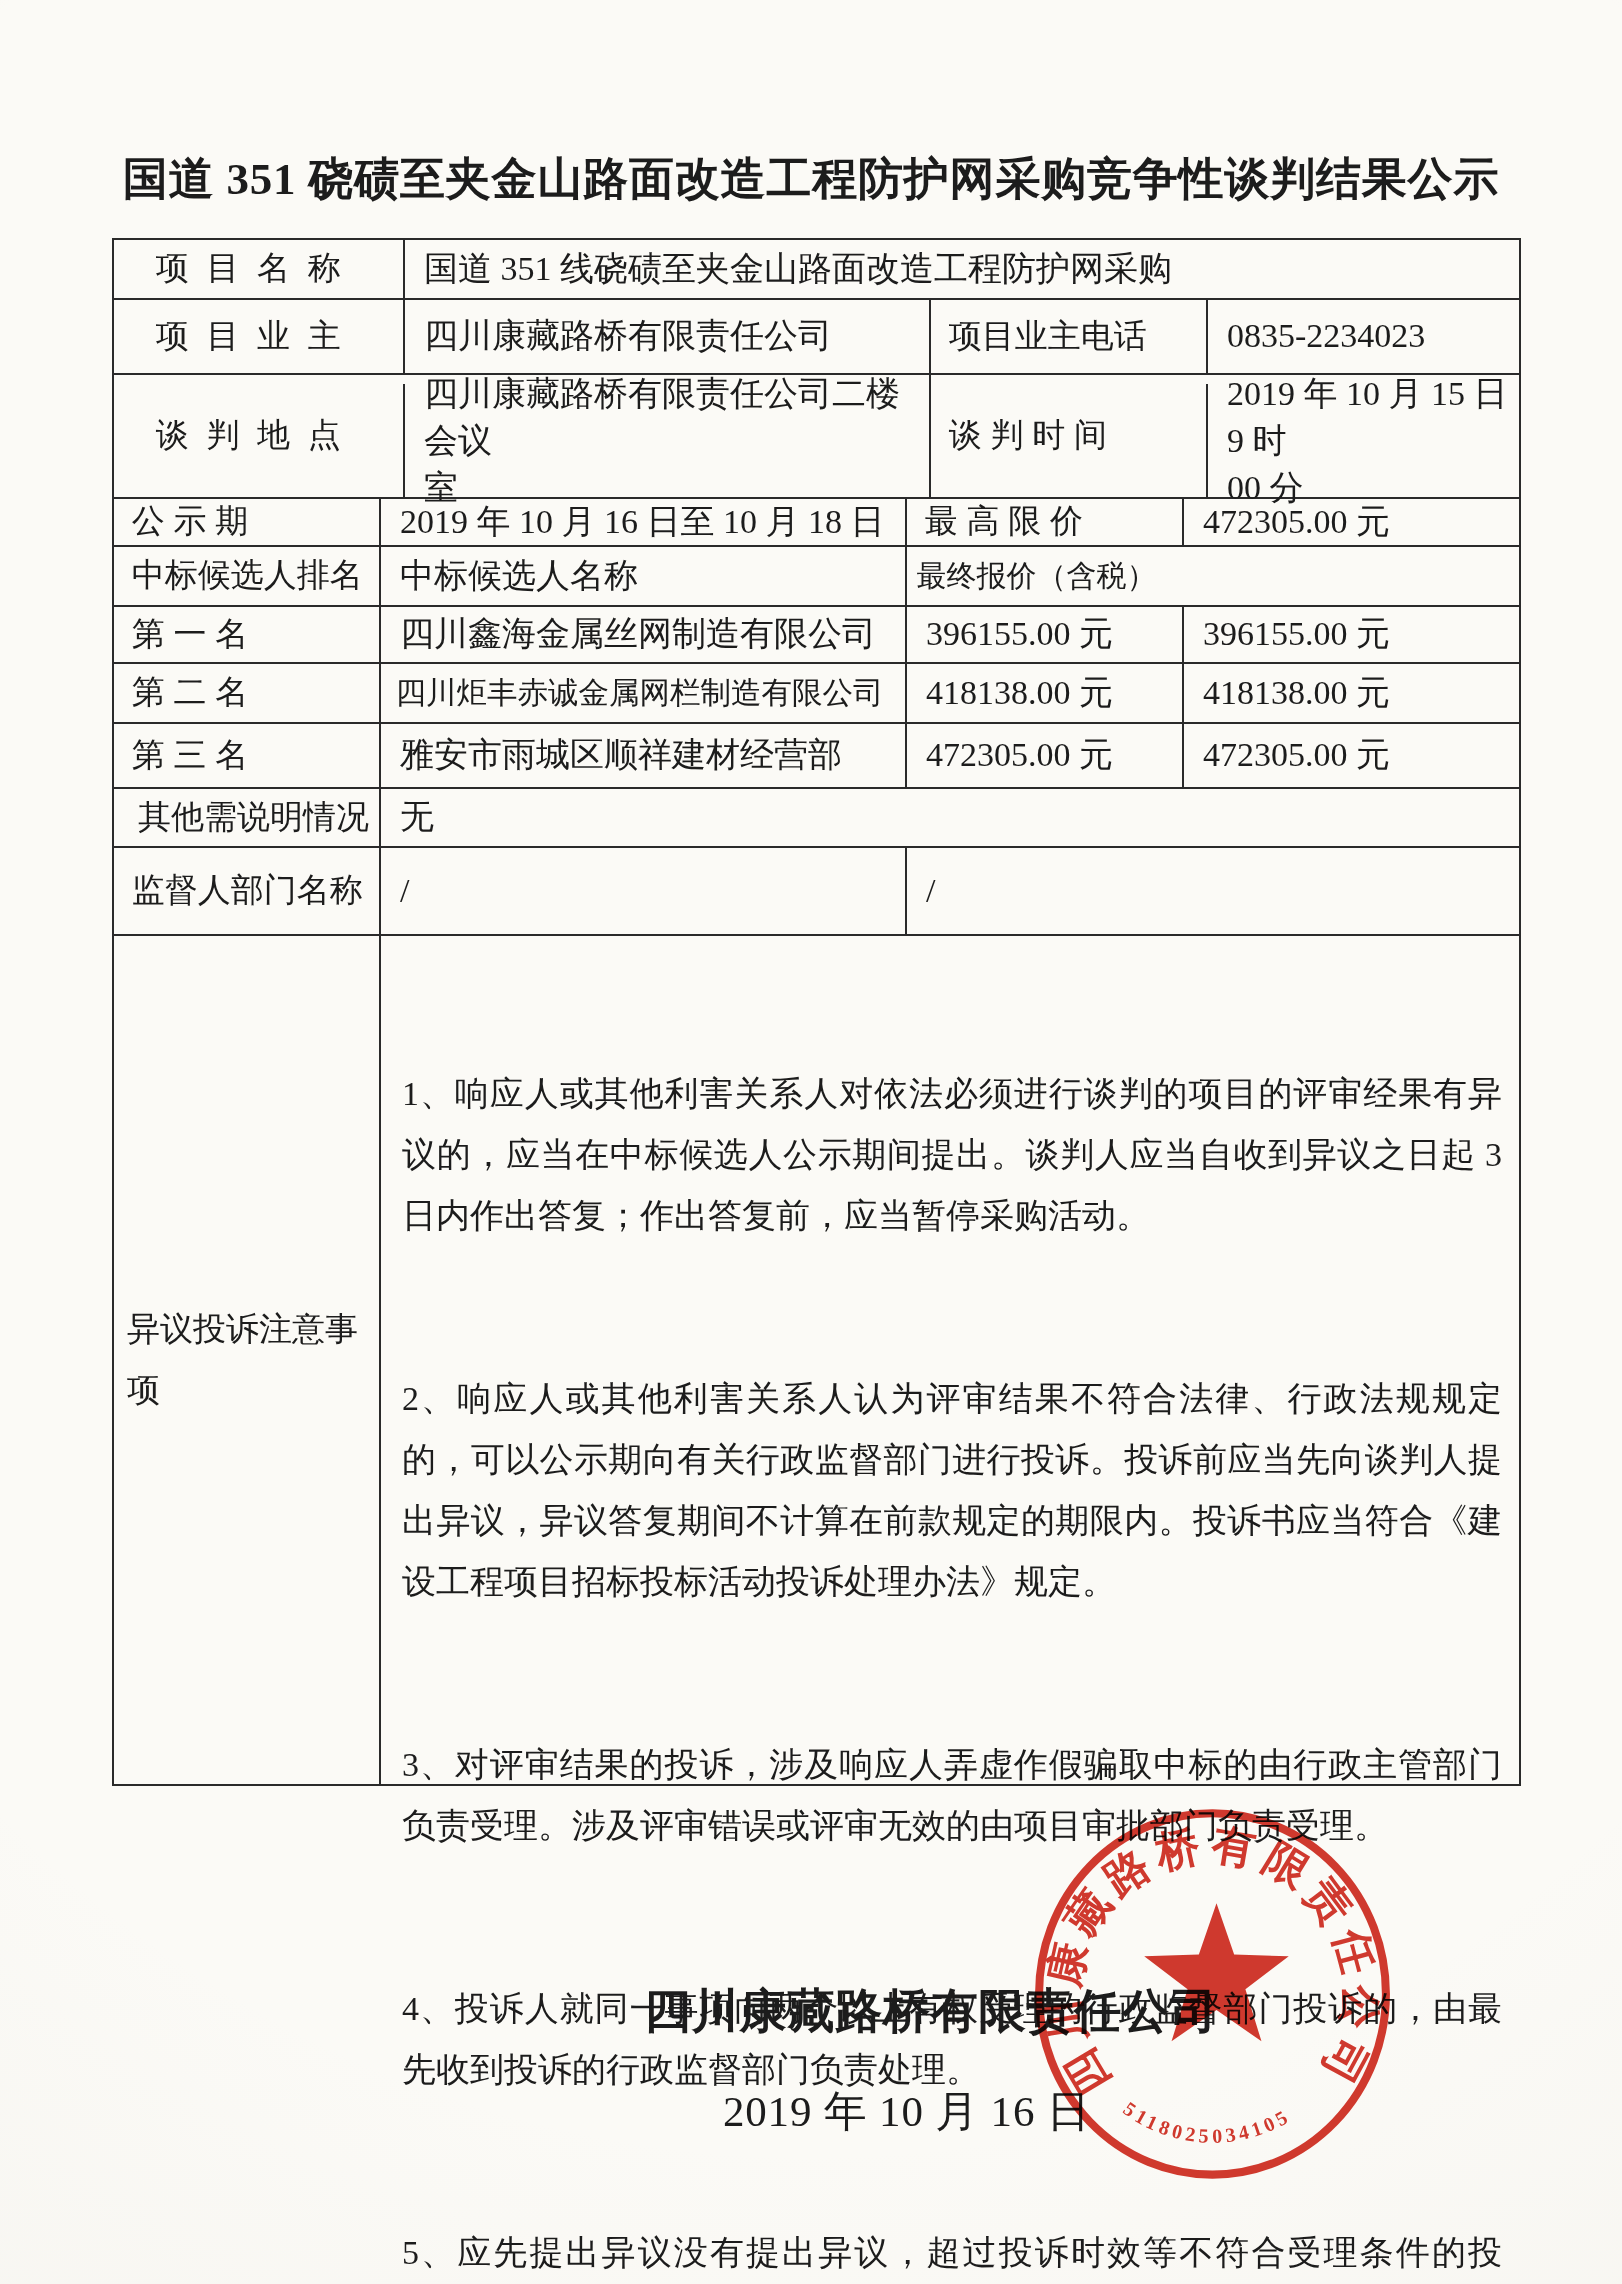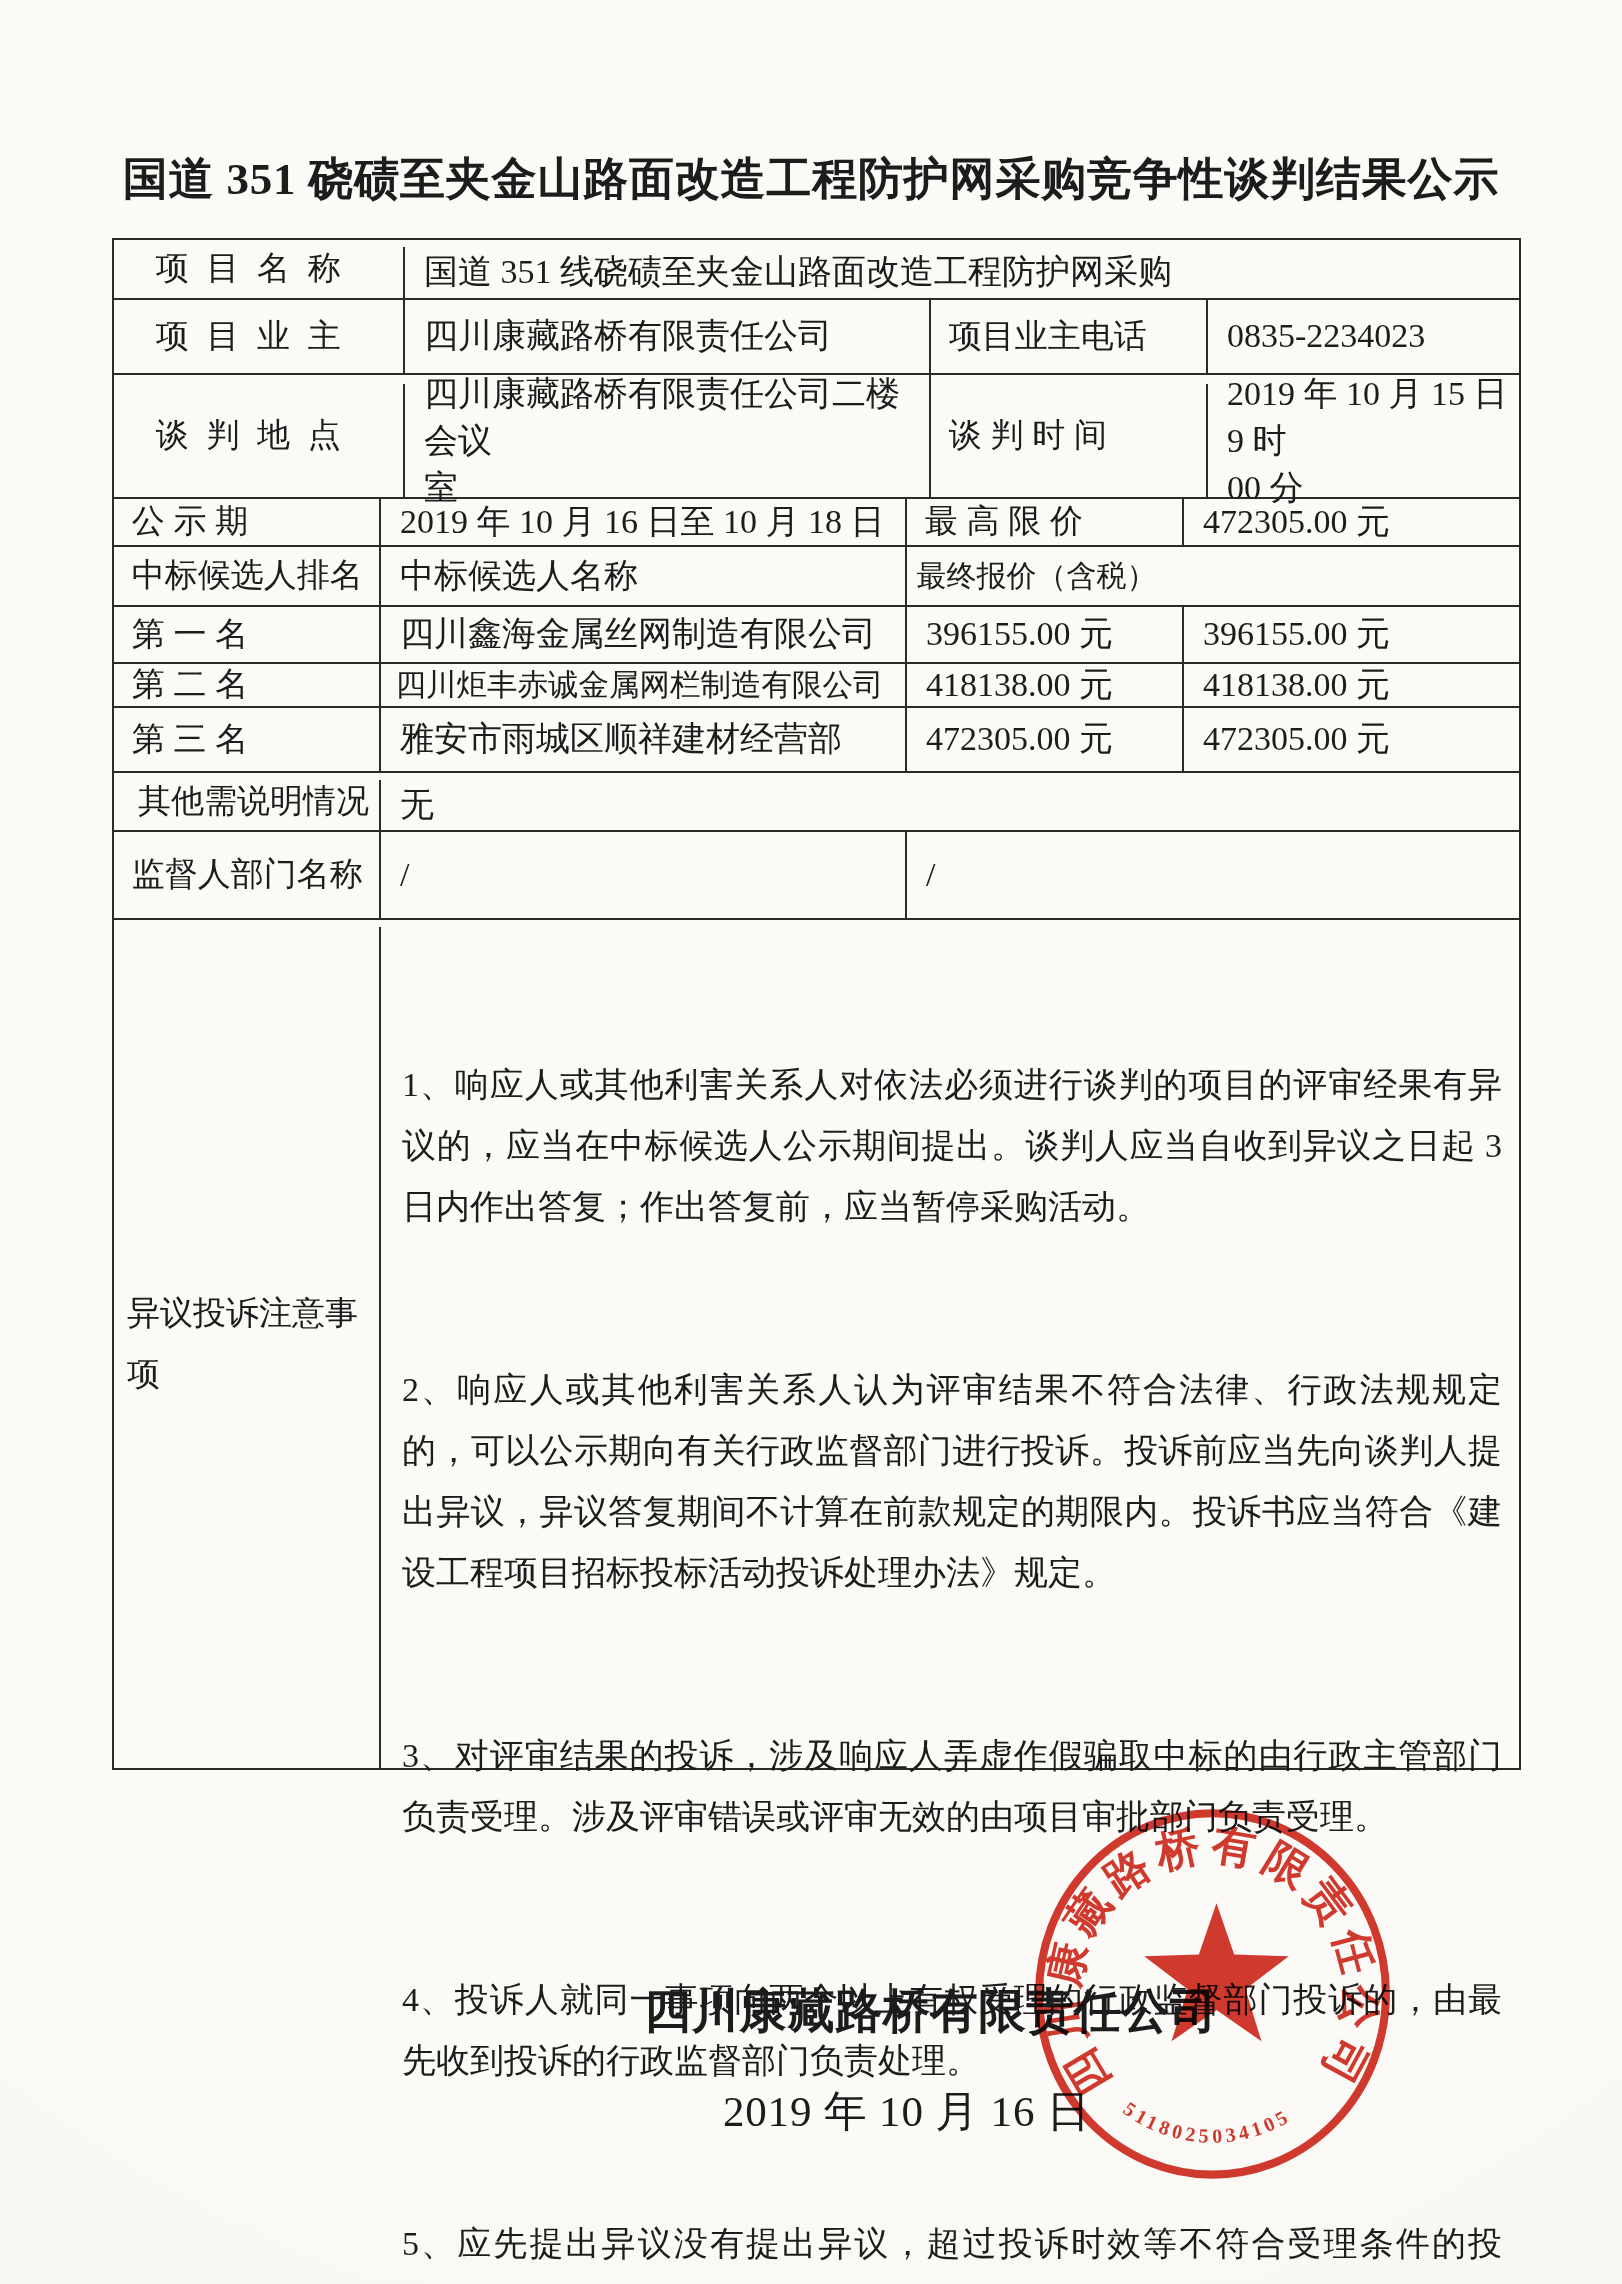--- a/index.html
+++ b/index.html
@@ -32,21 +32,21 @@
   .td{
     box-sizing:border-box;font-size:34px;line-height:1.25;
     display:flex;align-items:center;
     padding:3.2px 14.5px 3.2px 19px;white-space:pre-wrap;
   }
   .td + .td{border-left:2.4px solid var(--line);}
   .c1{width:265px;flex:none;}
   .c2{width:526px;flex:none;}
   .c3{width:277px;flex:none;}
   .c4{width:336px;flex:none;}
-  .c24{width:1139px;flex:none;margin-top:7px;}
+  .c24{width:1139px;flex:none;}
   .c34{width:613px;flex:none;}
   .lab{font-size:33px;padding:3.2px 6.4px 3.2px 17.7px;}
   .sp4{letter-spacing:17.7px;margin-left:24px;}
   .sp3{letter-spacing:8.8px;}
   .tight{font-size:30px;padding-left:9.6px;padding-right:3.2px;}
   .fit{font-size:30.5px;padding-left:14.5px;}
   .lh-tall{line-height:47px;margin-top:9px;}
   .notice-label{padding-left:13px;padding-right:6.4px;line-height:61px;}
   .notice{
     display:block;align-items:flex-start;
@@ -110,21 +110,21 @@
     <div class="td c3 tight">最终报价（含税）</div>
   </div>
 
   <div class="tr" style="height:57px">
     <div class="td c1 lab sp3">第一名</div>
     <div class="td c2">四川鑫海金属丝网制造有限公司</div>
     <div class="td c3">396155.00 元</div>
     <div class="td c4">396155.00 元</div>
   </div>
 
-  <div class="tr" style="height:44px">
+  <div class="tr" style="height:60px">
     <div class="td c1 lab sp3">第二名</div>
     <div class="td c2 fit">四川炬丰赤诚金属网栏制造有限公司</div>
     <div class="td c3">418138.00 元</div>
     <div class="td c4">418138.00 元</div>
   </div>
 
   <div class="tr" style="height:65px">
     <div class="td c1 lab sp3">第三名</div>
     <div class="td c2">雅安市雨城区顺祥建材经营部</div>
     <div class="td c3">472305.00 元</div>

